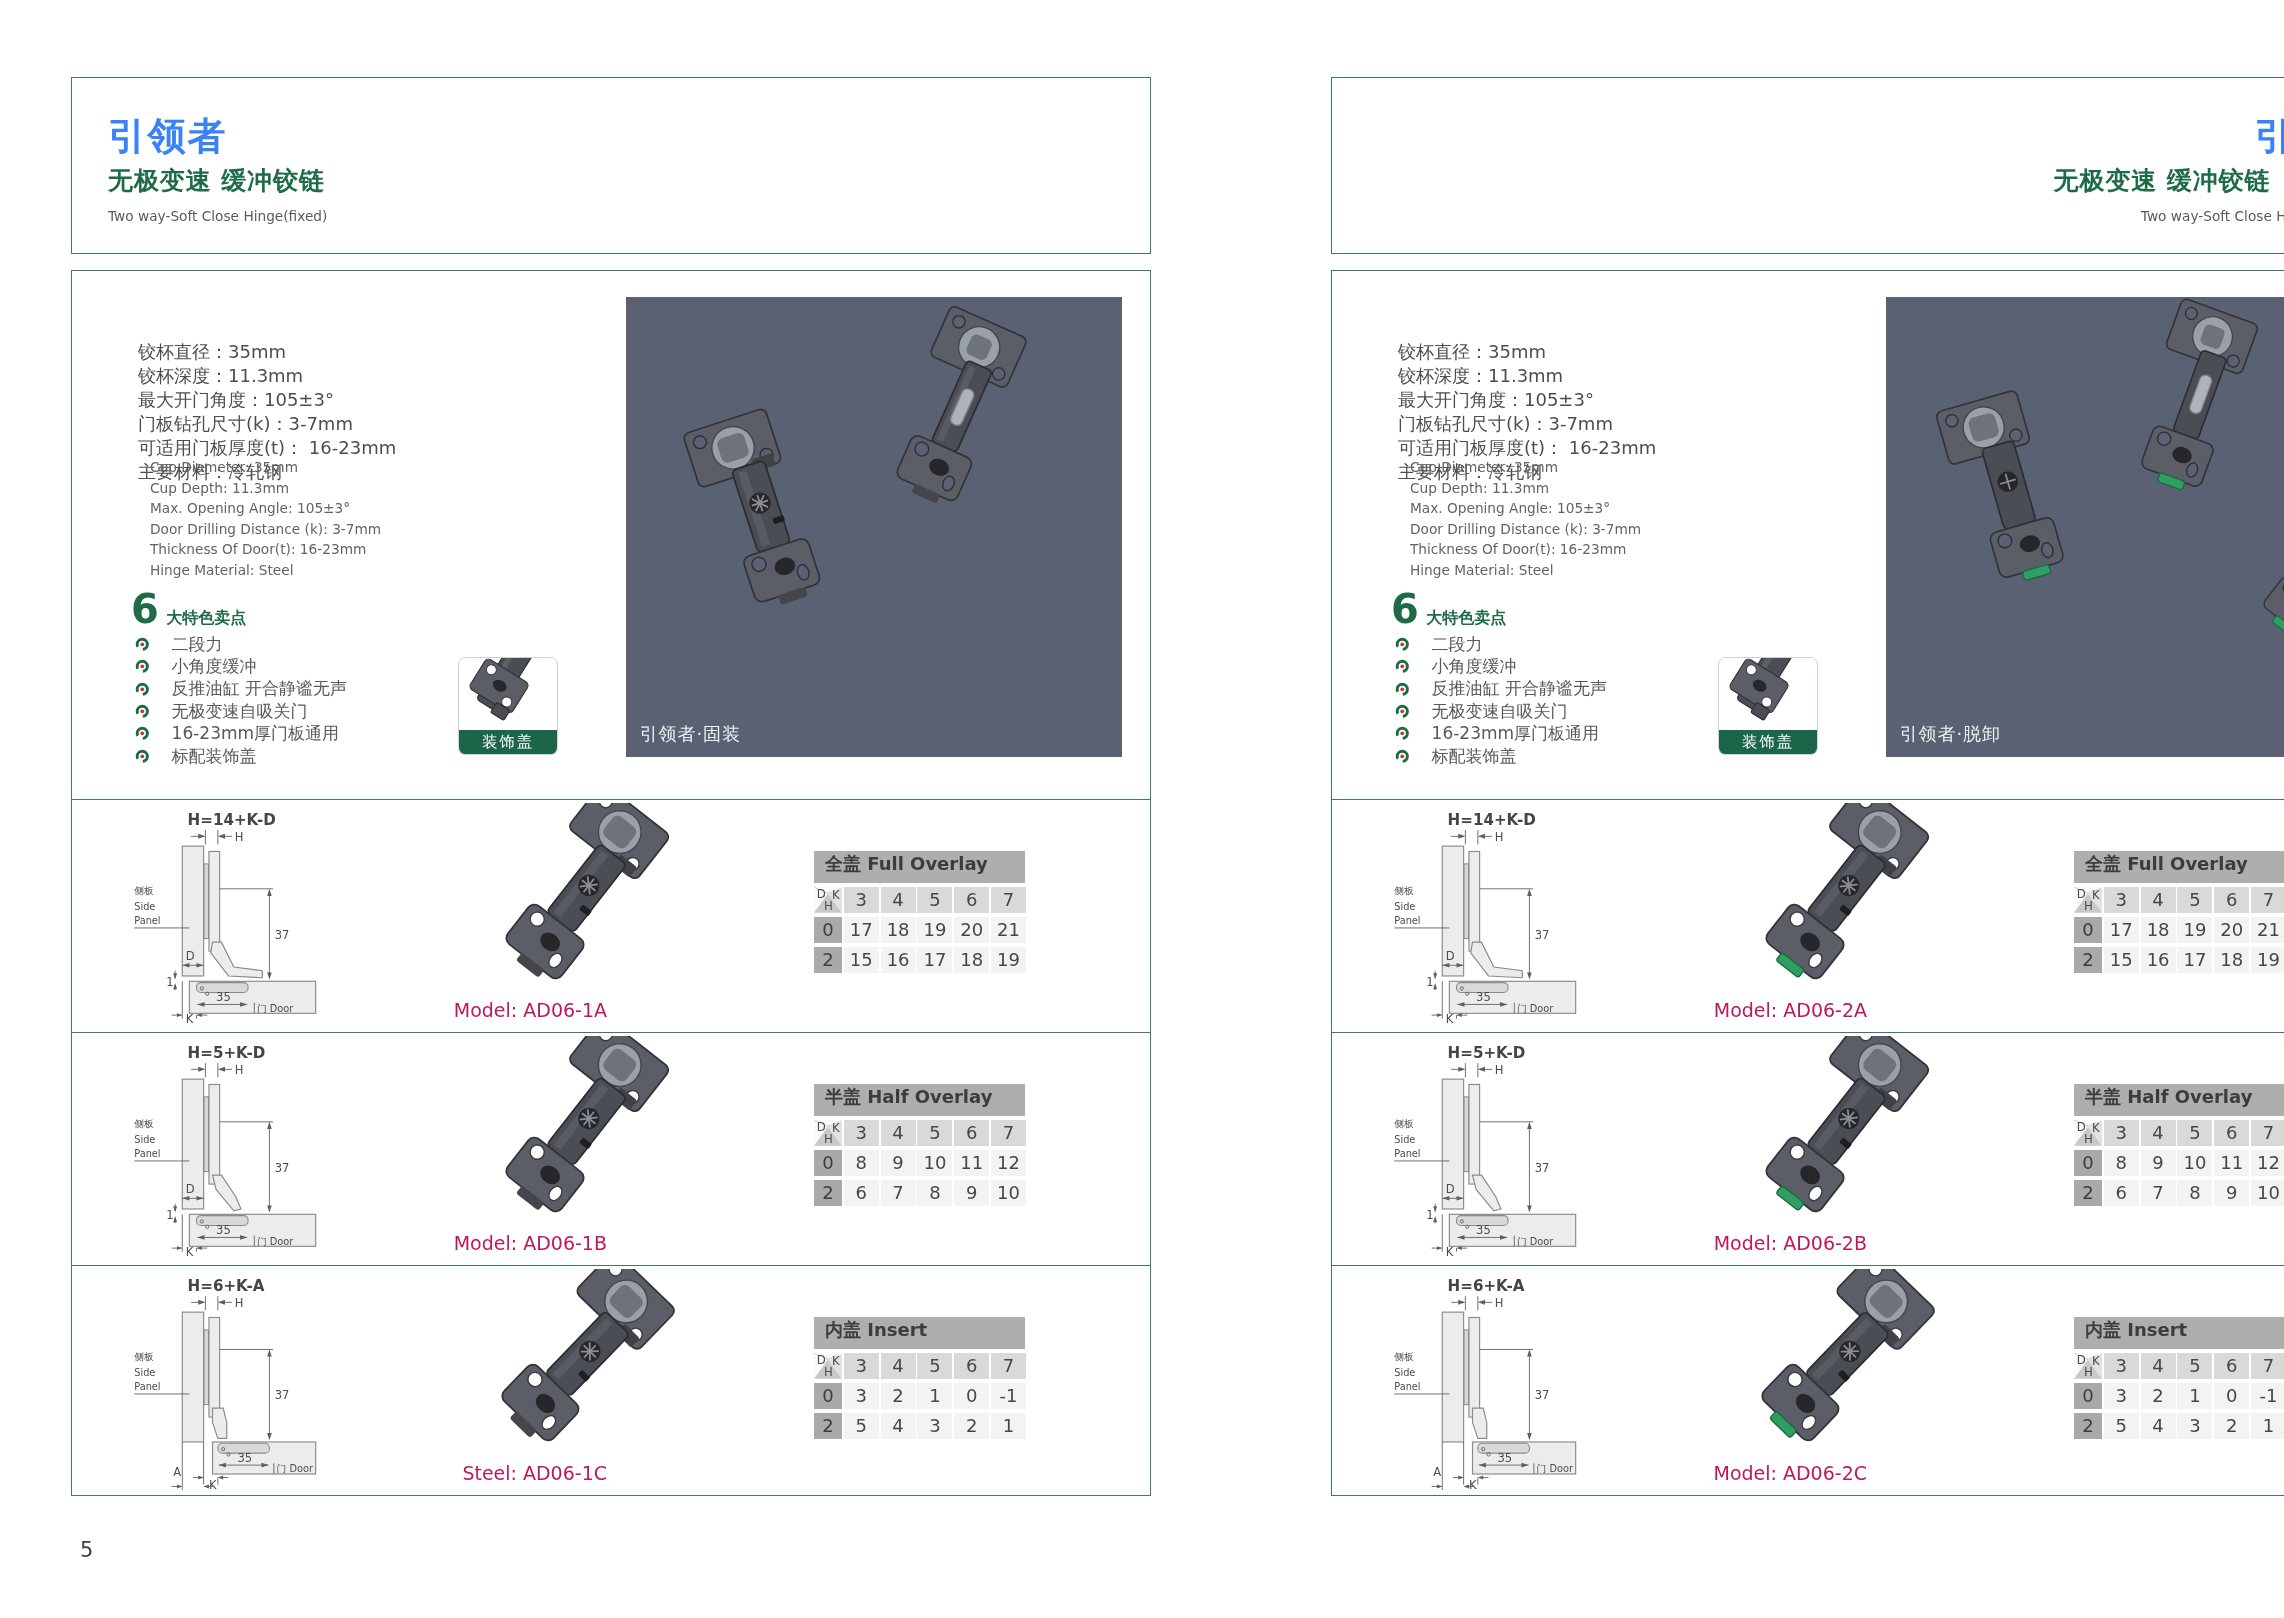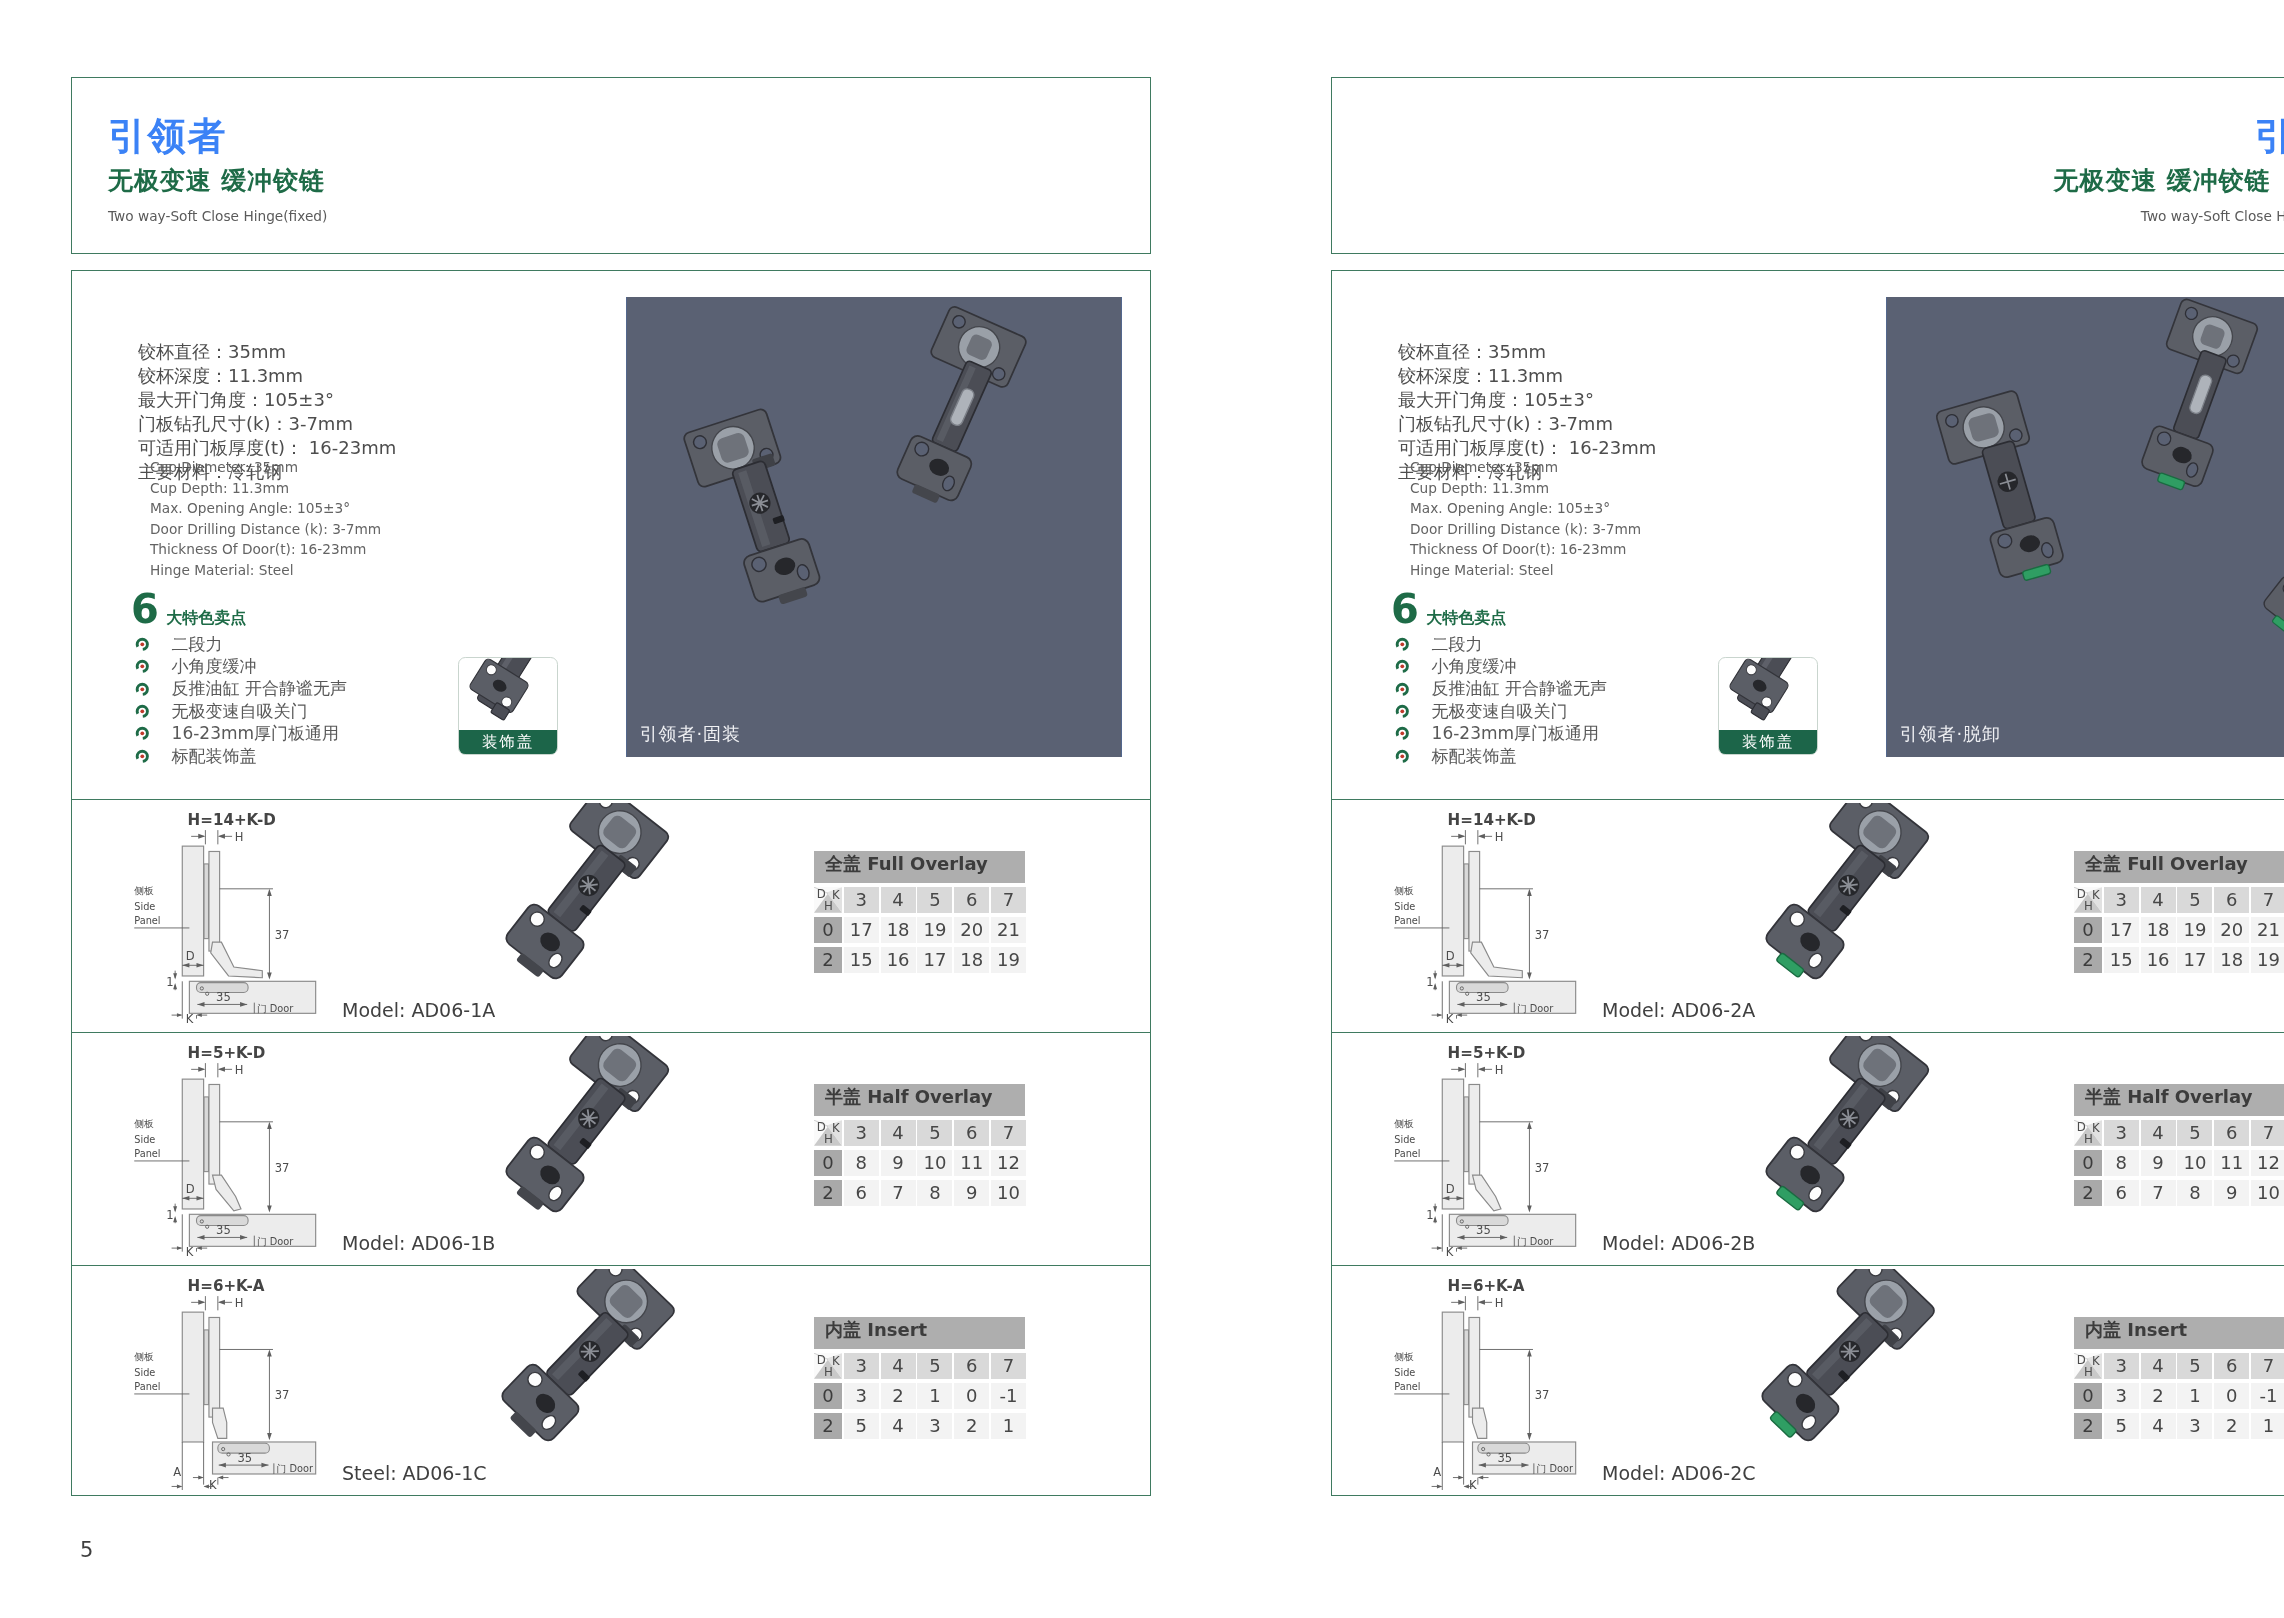--- a/index.html
+++ b/index.html
@@ -31,28 +31,28 @@
   .feature-list{position:absolute;left:63px;top:362px;list-style:none;margin:0;padding:0;}
   .feature-list li{display:flex;align-items:center;gap:22px;height:22.4px;font-size:17px;color:#595959;}
   .feat-icon{width:14.6px;height:14.6px;flex:0 0 14.6px;}
 
   .thumb{position:absolute;left:386px;top:386px;width:98px;height:96px;border:0.9px solid #c9d5ce;
          border-radius:7.3px;overflow:hidden;background:#fff;}
   .thumb svg{display:block;}
   .thumb-band{position:absolute;left:0;right:0;bottom:0;height:24px;background:#1c6549;color:#ffffff;
               font-size:15.5px;line-height:24px;text-align:center;letter-spacing:1.8px;}
 
-  .photo{position:absolute;left:554px;top:25.6px;width:496px;height:460px;background:#3b82f6;}
+  .photo{position:absolute;left:554px;top:25.6px;width:496px;height:460px;background:#c2410c;}
   .photo .caption{position:absolute;left:13.7px;bottom:11px;font-size:18px;color:#f0f1f4;letter-spacing:0.9px;}
 
   
   .diagram{position:absolute;left:55px;top:7.3px;width:356px;height:217px;}
   .product{position:absolute;left:397px;top:2.7px;width:242px;height:192px;}
-  .model-label{position:absolute;left:270px;bottom:11px;width:265px;text-align:left;
-               font-size:19px;color:#404040;}
+  .model-label{position:absolute;left:270px;bottom:11px;width:265px;text-align:right;
+               font-size:19px;color:#be185d;}
   .dg-shape{fill:#ececec;stroke:#8a8a8a;stroke-width:1.3;}
   .dg-shape2{fill:#d9d9d9;stroke:#8a8a8a;stroke-width:1.2;}
   .dg-dim{stroke:#5f5f5f;stroke-width:1;fill:none;}
   .dg-arrow{fill:#5f5f5f;stroke:none;}
   .dg-txt{font-size:13px;fill:#4c4c4c;}
   .dg-txt-sm{font-size:11px;fill:#4c4c4c;}
   .dg-formula{font-size:17px;fill:#454545;font-weight:600;}
 
   
   .spec-table{position:absolute;left:742px;top:51px;width:211px;}

